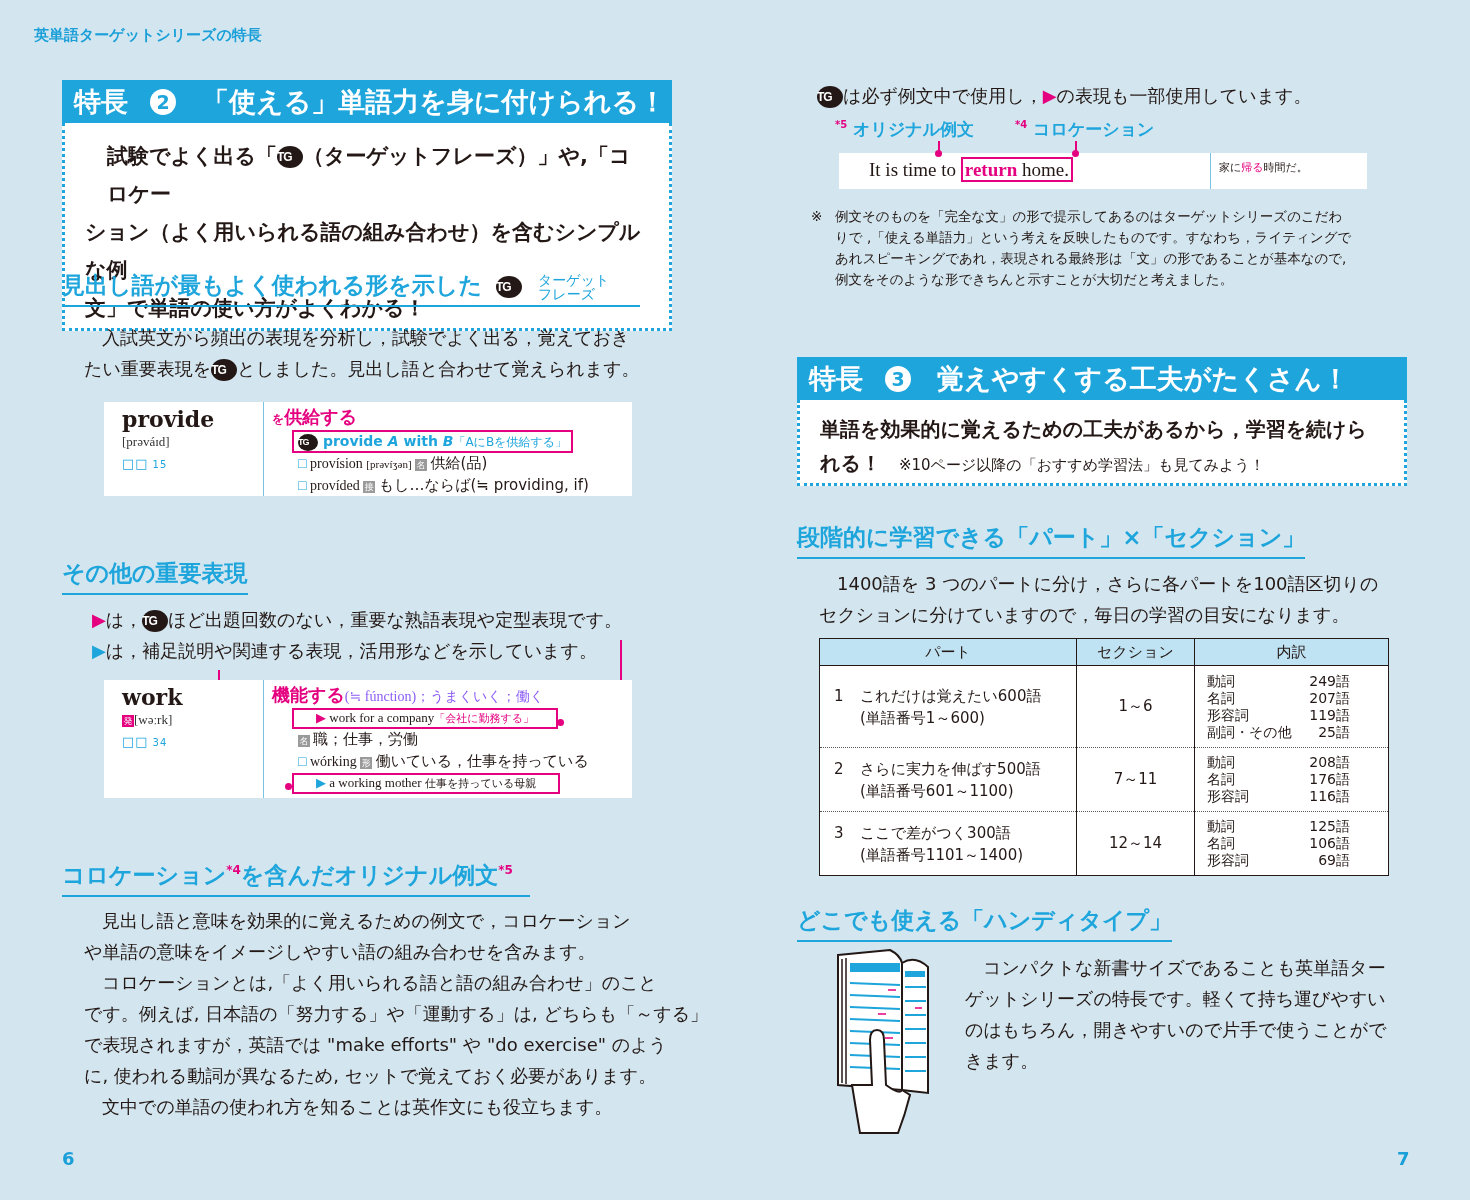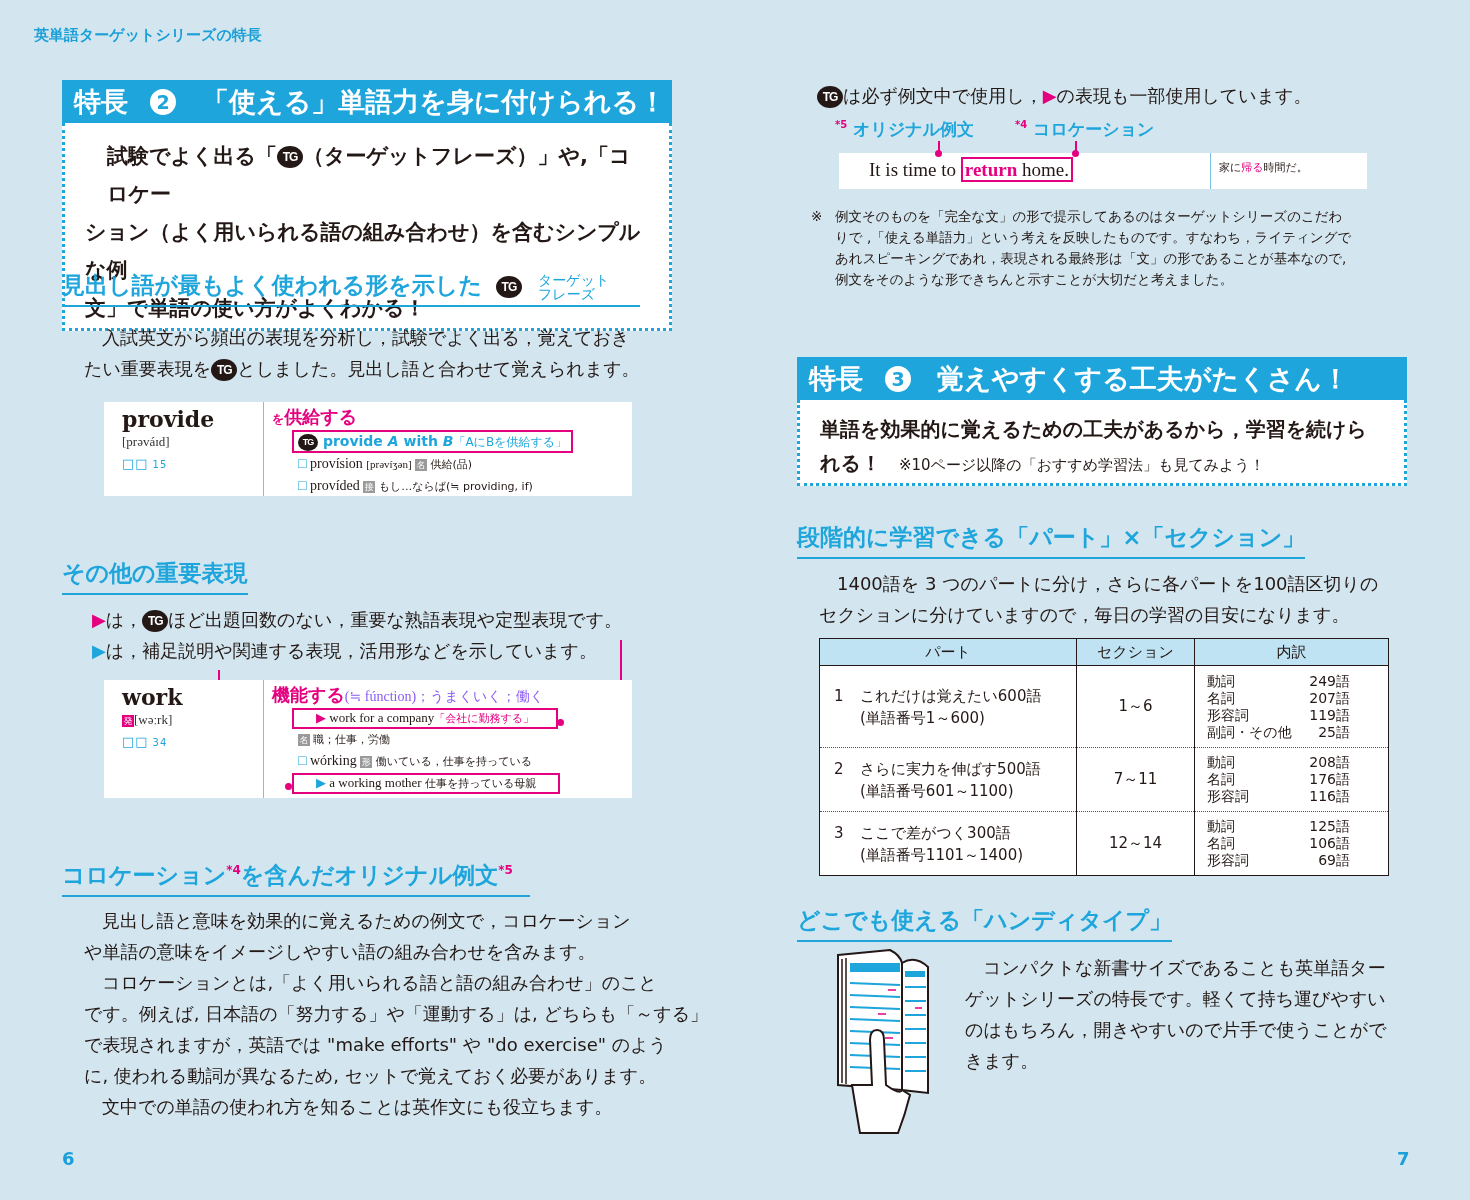--- a/index.html
+++ b/index.html
@@ -36,21 +36,21 @@
   }
   .feature-body {
     background: #fff; border: 3px dotted #1ea5dc; border-top: none;
     font-weight: bold; font-size: 21px; line-height: 38px; padding: 14px 18px 1px 20px;
   }
   .feature-body .small { font-size: 15px; font-weight: normal; margin-left: 18px; }
 
   .tg {
     display: inline-block; background: #231815; color: #fff; font-weight: bold;
     border-radius: 50%; font-size: 12px; width: 26px; height: 22px; line-height: 22px;
-    text-align: center; letter-spacing: -1px; vertical-align: middle; font-family: "Liberation Sans", sans-serif;
+    text-align: left; letter-spacing: -1px; vertical-align: middle; font-family: "Liberation Sans", sans-serif;
   }
   .tg.sm { width: 20px; height: 17px; line-height: 17px; font-size: 9px; }
 
   .section-title {
     position: absolute; color: #1ea5dc; font-weight: bold; font-size: 23px;
     border-bottom: 2px solid #1ea5dc; padding-bottom: 4px; white-space: nowrap;
   }
   .section-title sup { color: #e4007f; font-size: 12px; }
   .tg-ruby { display: inline-block; font-size: 14px; line-height: 14px; vertical-align: middle; margin-left: 8px; font-weight: normal; }
 
@@ -74,21 +74,21 @@
   .entry-right { padding: 4px 0 0 8px; font-size: 13px; line-height: 21px; }
   .meaning { color: #e4007f; font-weight: bold; font-size: 18px; }
   .meaning .pre { font-size: 12px; }
   .meaning-plain { color: #8b5cf6; font-weight: normal; font-size: 14px; font-family: "Liberation Serif", serif; }
   .tgline {
     border: 2px solid #e4007f; display: inline-block; padding: 0 4px; margin-left: 20px;
     color: #1ea5dc; font-weight: bold; font-size: 14px; line-height: 18px;
   }
   .tgline i { font-style: italic; }
   .sub { margin-left: 26px; font-family: "Liberation Serif", serif; font-size: 14px; }
-  .sub .jp { font-family: "DejaVu Sans", sans-serif; font-size: 11px; margin-top: 16px; }
+  .sub .jp { font-family: "DejaVu Sans", sans-serif; font-size: 15px; margin-top: 16px; }
   .box { color: #1ea5dc; }
   .pos { display: inline-block; background: #9a9a9a; color: #fff; font-size: 9px; width: 12px; height: 12px; line-height: 12px; text-align: center; vertical-align: middle; }
   .phrase-box {
     border: 2px solid #e4007f; display: inline-block; padding: 0 22px; margin-left: 20px;
     font-family: "Liberation Serif", serif; font-size: 13px; line-height: 16px;
   }
   .phrase-box .jp { font-family: "DejaVu Sans", sans-serif; font-size: 11px; }
   .pink { color: #e4007f; }
 
   .connector { position: absolute; border-color: #e4007f; border-style: solid; border-width: 0; }

